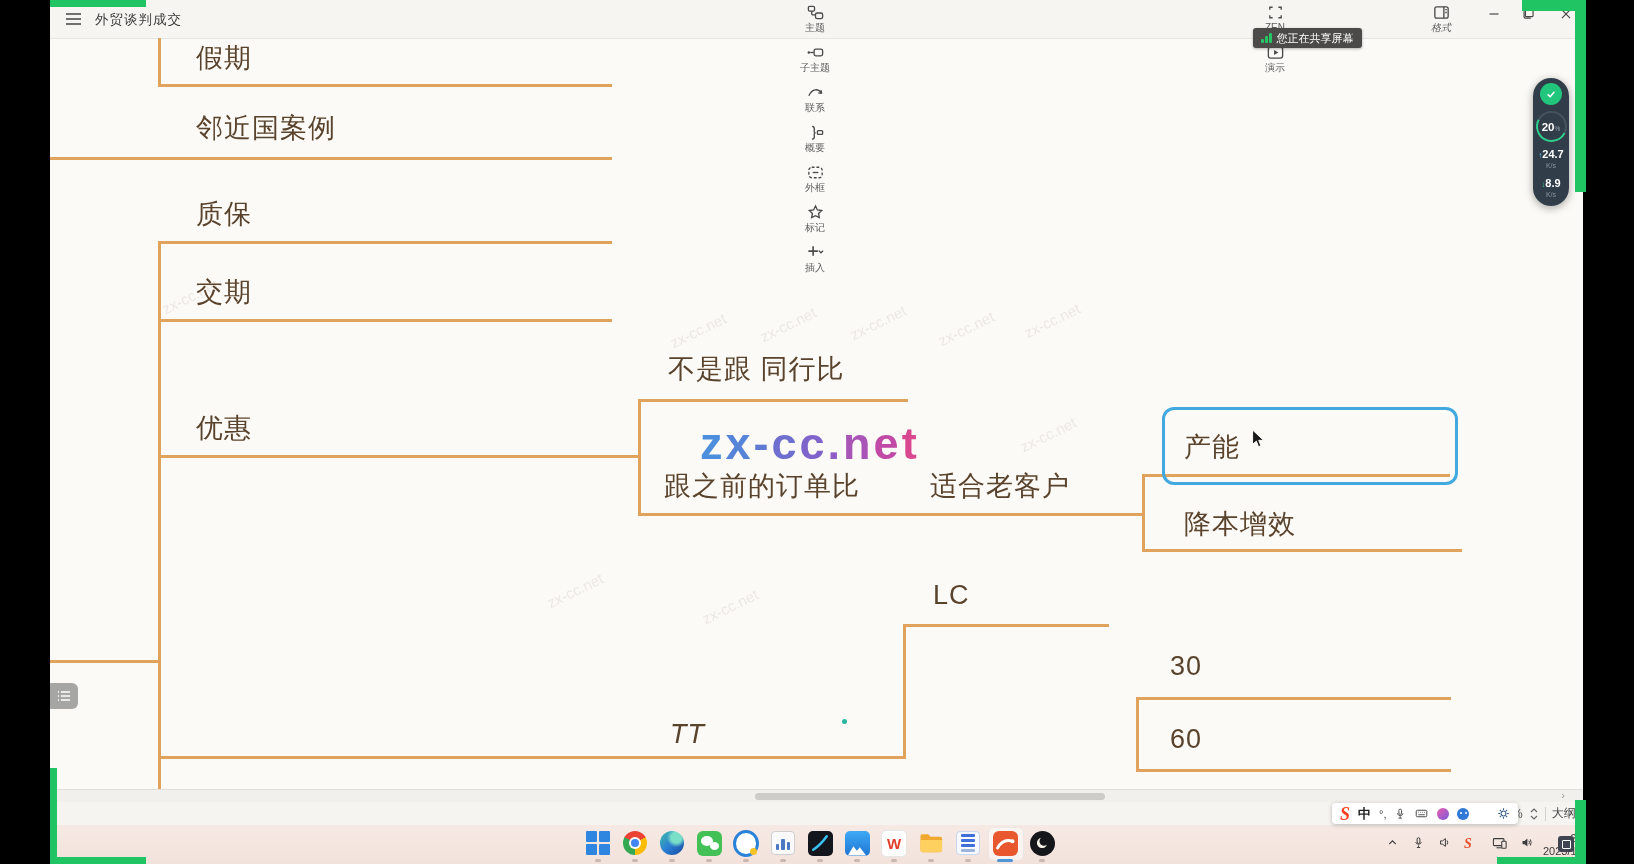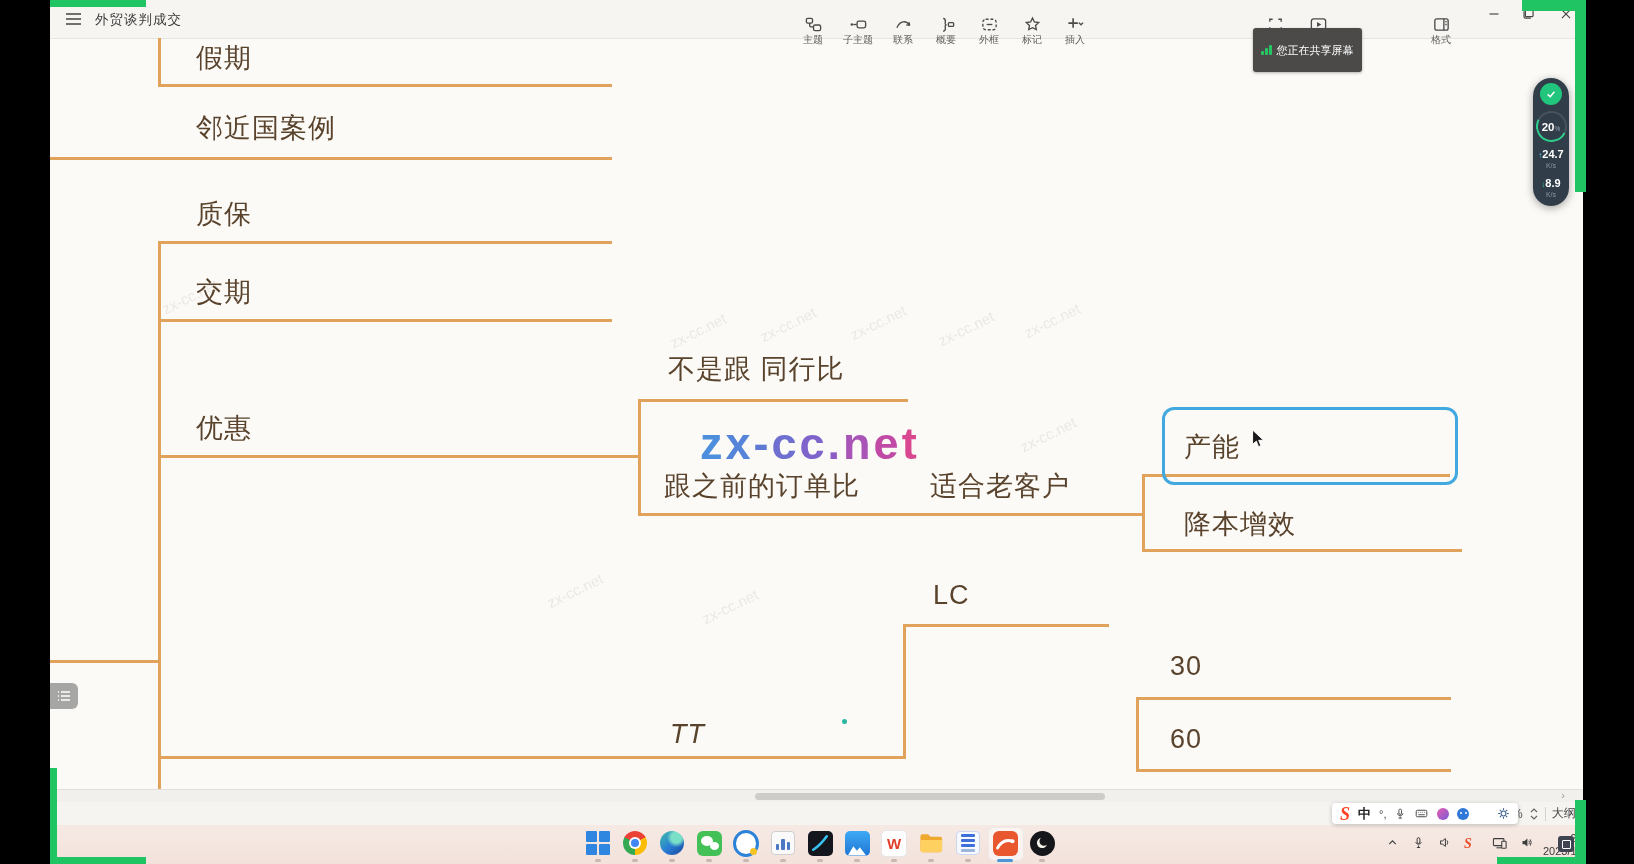--- a/index.html
+++ b/index.html
@@ -2,28 +2,28 @@
 <html><head>
 <meta charset="utf-8">
 <style>
   html,body{margin:0;padding:0;width:1634px;height:864px;overflow:hidden;background:#000;
     font-family:"Liberation Sans","DejaVu Sans",sans-serif;}
   #app{position:absolute;left:50px;top:0;width:1533px;height:864px;background:#fbfaf6;}
   
   #titlebar{position:absolute;left:0;top:0;width:100%;height:38px;background:#f6f5f1;border-bottom:1px solid #e7e5e1;}
   #hamburger{position:absolute;left:12px;top:9px;width:22px;height:20px;display:flex;align-items:center;justify-content:center;cursor:pointer;}
   #app-title{position:absolute;left:45px;top:11px;font-size:13.5px;color:#3a3a3a;letter-spacing:1px;}
-  .tgroup{position:absolute;top:15px;display:flex;gap:17px;}
+  .tgroup{position:absolute;top:3px;display:flex;gap:9px;flex-direction:column;}
   .tbtn{display:flex;flex-direction:column;align-items:center;gap:0px;min-width:26px;}
   .tbtn svg{display:block;}
   .tlabel{font-size:10px;color:#5c5c5c;white-space:nowrap;line-height:12px;}
   .winbtn{position:absolute;top:2px;width:26px;height:24px;display:flex;align-items:center;justify-content:center;}
   
   #share-tooltip{position:absolute;left:1203px;top:28px;height:20px;background:#4b4a49;border-radius:3px;
-    display:flex;align-items:center;gap:5px;padding:12px 8px;z-index:60;box-shadow:0 1px 3px rgba(0,0,0,.3);}
+    display:flex;align-items:center;gap:5px;padding:0 8px;z-index:60;box-shadow:0 1px 3px rgba(0,0,0,.3);}
   #share-tooltip span{font-size:11px;color:#fff;white-space:nowrap;}
   .sigbars{display:flex;align-items:flex-end;gap:1.5px;height:10px;}
   .sigbars i{display:block;width:2.5px;background:#27c463;border-radius:1px;}
   
   .mnode{position:absolute;color:#5a432d;font-size:27px;white-space:nowrap;letter-spacing:1px;z-index:10;}
   .hl,.vl{position:absolute;background:#e1a25c;z-index:5;}
   .hl{height:3px;}.vl{width:3px;}
   #selbox{position:absolute;border:3px solid #42a9e0;border-radius:12px;z-index:9;}
   .tile{position:absolute;color:rgba(120,110,100,0.12);font-size:15px;transform:rotate(-26deg);z-index:2;white-space:nowrap;}
   .wmline{position:absolute;font-size:45px;font-weight:bold;letter-spacing:3px;z-index:20;white-space:nowrap;}
@@ -230,21 +230,21 @@
           <div class="tlabel">ZEN</div>
         </div>
         <div class="tbtn">
           <svg width="19" height="19" viewBox="0 0 20 20" fill="none" stroke="#4a4a4a" stroke-width="1.4">
             <rect x="2.5" y="4" width="15" height="12" rx="2.5"></rect>
             <path d="M8.5 7.3 L13 10 L8.5 12.7 Z" fill="#4a4a4a" stroke="none"></path>
           </svg>
           <div class="tlabel">演示</div>
         </div>
       </div>
-    <div class="tgroup" id="toolbar-format" style="left:1378px;">
+    <div class="tgroup" id="toolbar-format" style="left:1378px;font-style:italic;">
         <div class="tbtn">
           <svg width="19" height="19" viewBox="0 0 20 20" fill="none" stroke="#4a4a4a" stroke-width="1.4">
             <rect x="3" y="4" width="14" height="12" rx="2"></rect>
             <path d="M12.5 4 V16 M14 7 h1.5 M14 10 h1.5"></path>
           </svg>
           <div class="tlabel">格式</div>
         </div>
       </div>
     <div class="winbtn" style="left:1431px;">
       <svg width="18" height="18" viewBox="0 0 20 20">

